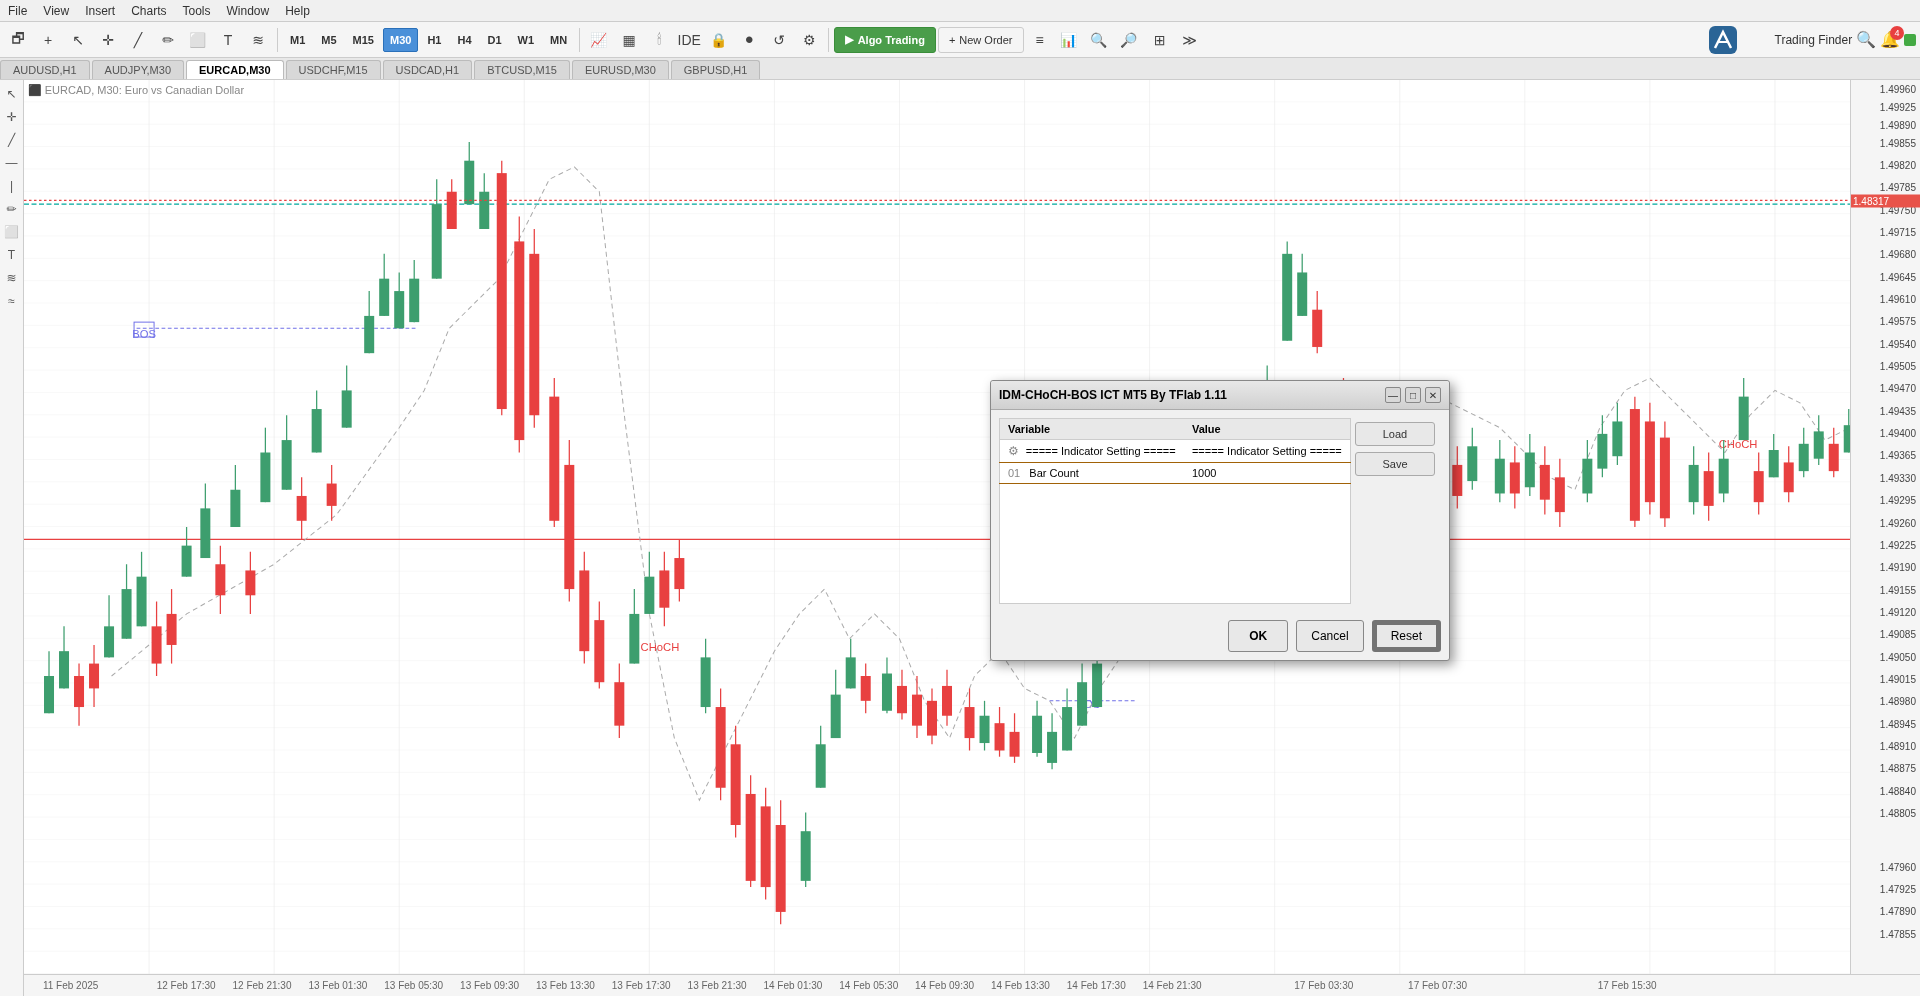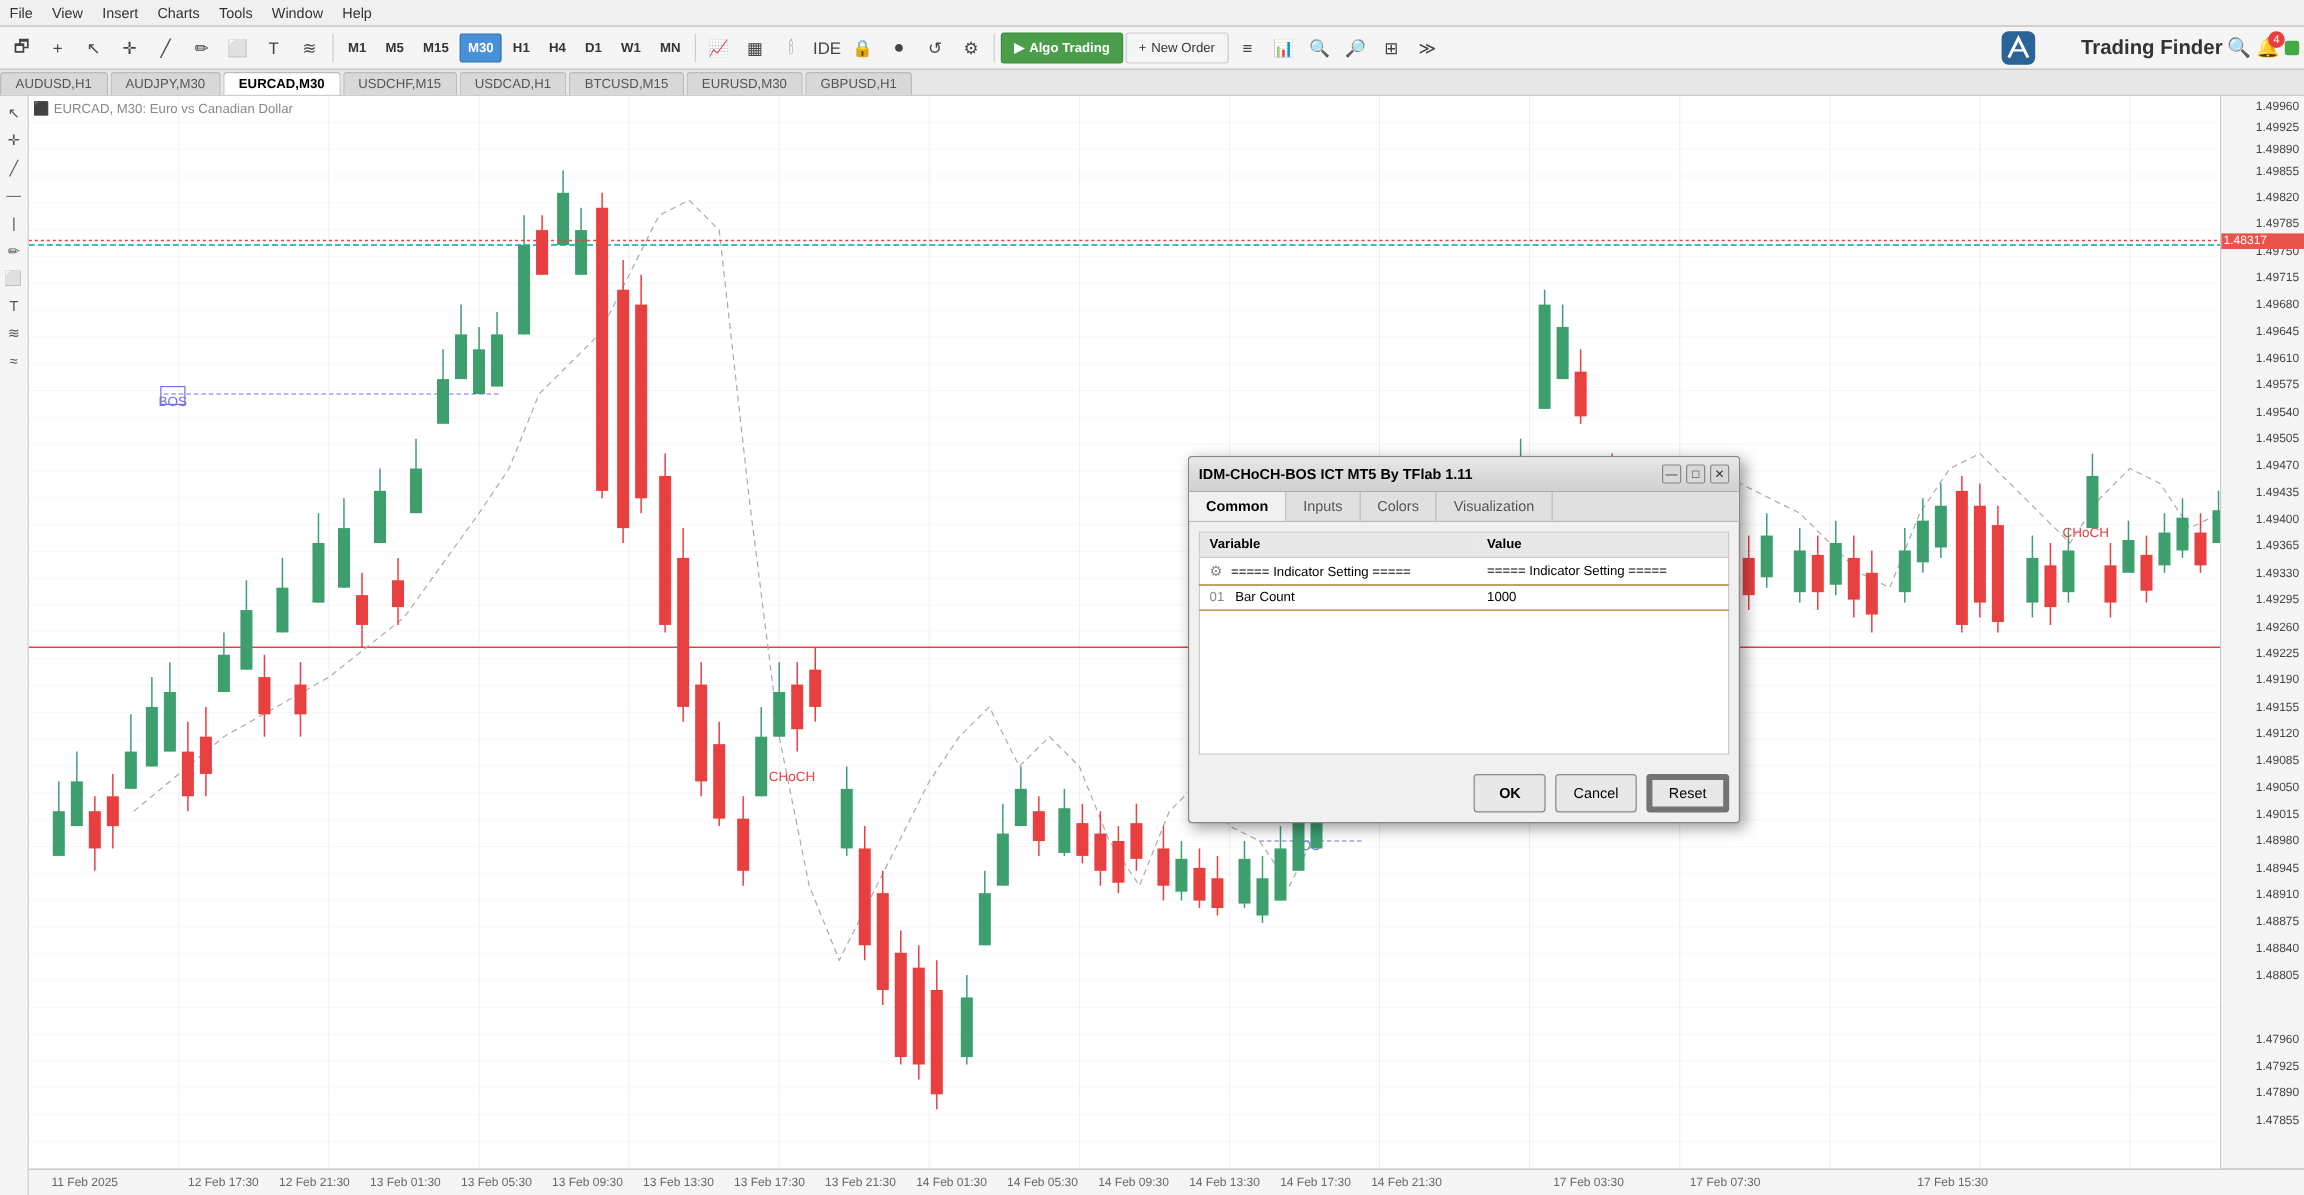--- a/index.html
+++ b/index.html
@@ -55,21 +55,21 @@
       display: flex; align-items: center; gap: 4px;
     }
     .new-order-btn {
       padding: 3px 10px; height: 26px;
       background: #f5f5f5; color: #333;
       border: 1px solid #ccc; border-radius: 3px;
       cursor: pointer; font-size: 11px;
       display: flex; align-items: center; gap: 4px;
     }
     .logo-icon { width: 32px; height: 32px; }
-    .logo-text { font-size: 17px; font-weight: 700; color: #333; margin-left: 32px; }
+    .logo-text { font-size: 12px; font-weight: 400; color: #333; margin-left: 32px; }
 
     
     .chart-tabs {
       height: 22px;
       background: #e8e8e8;
       display: flex;
       align-items: flex-end;
       border-bottom: 1px solid #ccc;
     }
     .chart-tab {
@@ -836,26 +836,20 @@
 
     <div class="modal-titlebar">
       <span class="modal-title">IDM-CHoCH-BOS ICT MT5 By TFlab 1.11</span>
       <div class="modal-win-btns">
         <button class="win-btn">—</button>
         <button class="win-btn">□</button>
         <button class="win-btn">✕</button>
       </div>
     </div>
 
-    <div class="modal-tabs">
-      <div class="modal-tab active">Common</div>
-      <div class="modal-tab">Inputs</div>
-      <div class="modal-tab">Colors</div>
-      <div class="modal-tab">Visualization</div>
-    </div>
 
     <div class="modal-content">
       <div class="modal-inner-layout">
 
         <div class="modal-main-table">
           <table class="modal-table">
             <thead>
               <tr>
                 <th>Variable</th>
                 <th>Value</th>
@@ -875,20 +869,24 @@
                   <span>Bar Count</span>
                 </td>
                 <td>1000</td>
               </tr>
             </tbody>
           </table>
 
           <div style="background:white; border:1px solid #ccc; border-top:none; height:120px;"></div>
         </div>
 
+        <div class="modal-side-panel">
+          <button class="side-btn">Load</button>
+          <button class="side-btn">Save</button>
+        </div>
       </div>
     </div>
 
     <div class="modal-actions-bottom">
       <button class="ok-btn">OK</button>
       <button class="cancel-btn">Cancel</button>
       <button class="reset-btn">Reset</button>
     </div>
     <div style="height:8px;"></div>
   </div>

